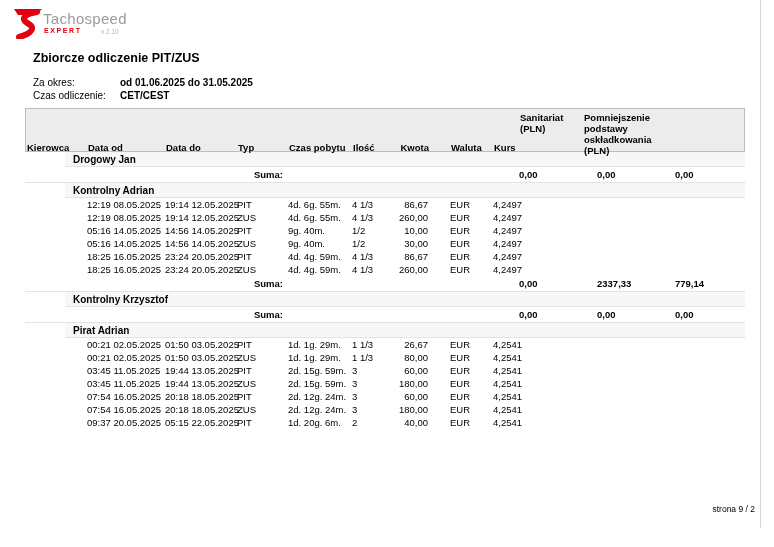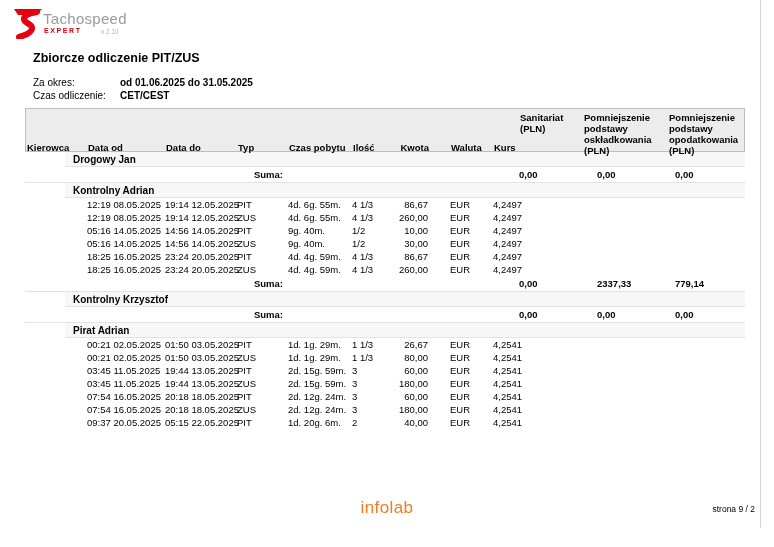--- a/index.html
+++ b/index.html
@@ -85,21 +85,20 @@
       <div class="th single">Data od</div>
       <div class="th single">Data do</div>
       <div class="th single">Typ</div>
       <div class="th single">Czas pobytu</div>
       <div class="th single">Ilość</div>
       <div class="th single c7">Kwota</div>
       <div class="th single c8">Waluta</div>
       <div class="th single c9">Kurs</div>
       <div class="th multi">Sanitariat (PLN)</div>
       <div class="th multi">Pomniejszenie podstawy oskładkowania (PLN)</div>
-      <div class="th multi">Pomniejszenie podstawy opodatkowania (PLN)</div>
     </div>
     <div id="table-body">
         <div class="grid group-row">
           <div class="group-name">Drogowy Jan</div>
         </div>
         <div class="grid suma-row">
           <div class="suma-label">Suma:</div>
           <div class="cell">0,00</div>
           <div class="cell c11v">0,00</div>
           <div class="cell c12v">0,00</div>
@@ -264,15 +263,14 @@
           <div class="cell">PIT</div>
           <div class="cell">1d. 20g. 6m.</div>
           <div class="cell">2</div>
           <div class="cell c7">40,00</div>
           <div class="cell c8">EUR</div>
           <div class="cell c9">4,2541</div>
         </div>
       </div>
   </div>
 
-  <div class="footer-company">infolab</div>
   <div class="footer-page">strona 9 / 2</div>
 </div>
 
 </body></html>

